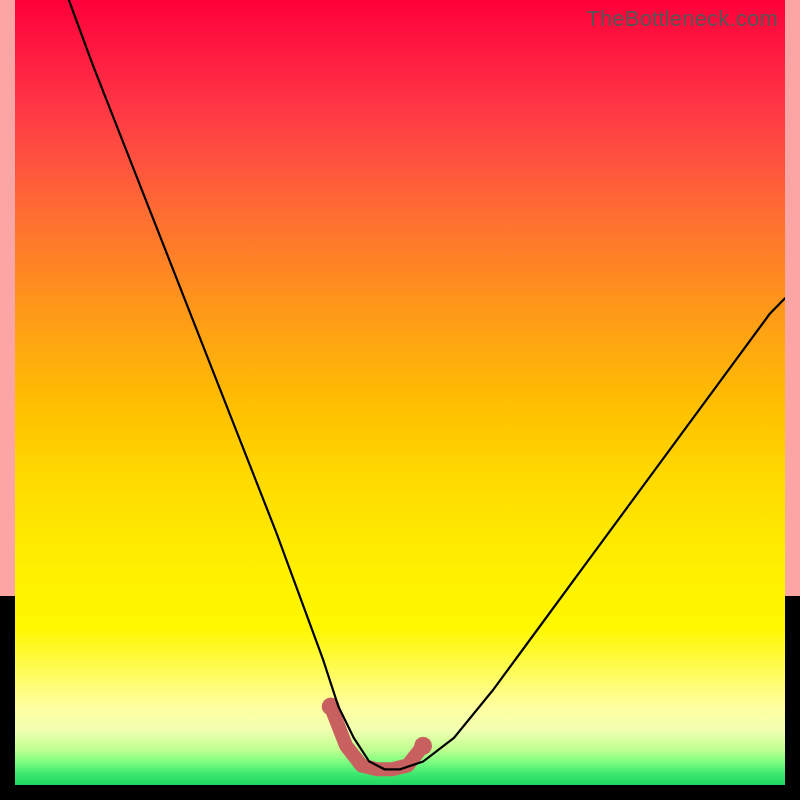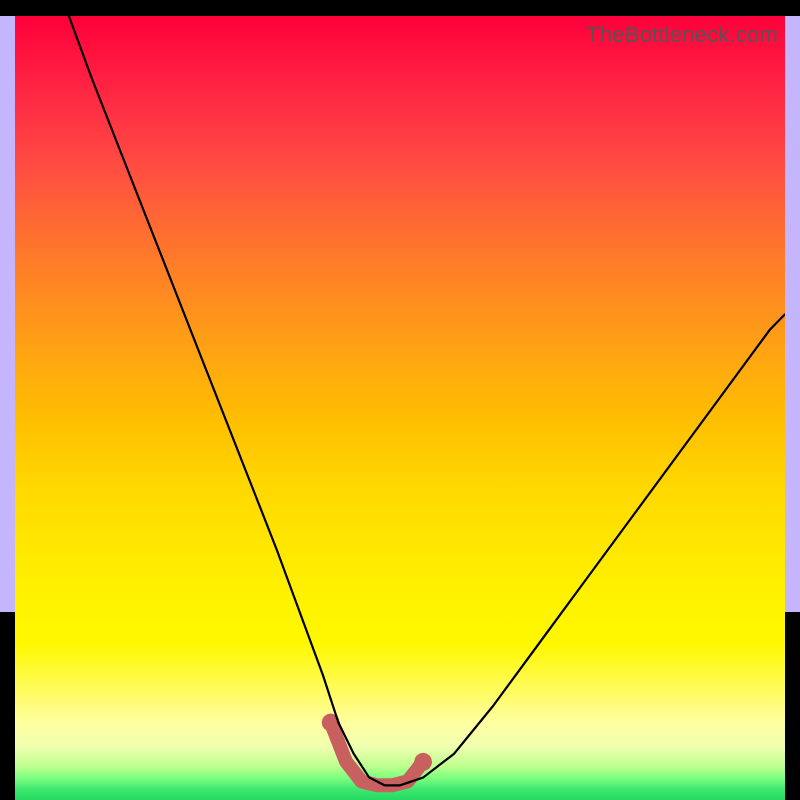--- a/index.html
+++ b/index.html
@@ -1,22 +1,21 @@
 <!DOCTYPE html>
 <html><head>
 <meta charset="utf-8">
 <style>
   * { margin: 0; padding: 0; box-sizing: border-box; }
   html, body { width: 800px; height: 800px; overflow: hidden; background: #000; }
   .frame {
     position: relative;
     width: 800px;
     height: 596px;
-    background: #c4b5fd;
-    margin-top: 16px;
+    background: #fca5a5;
   }
   .plot-area {
     position: absolute;
     left: 15px;
     top: 0;
     width: 770px;
     height: 785px;
     overflow: hidden;
   }
   .gradient-bg {

